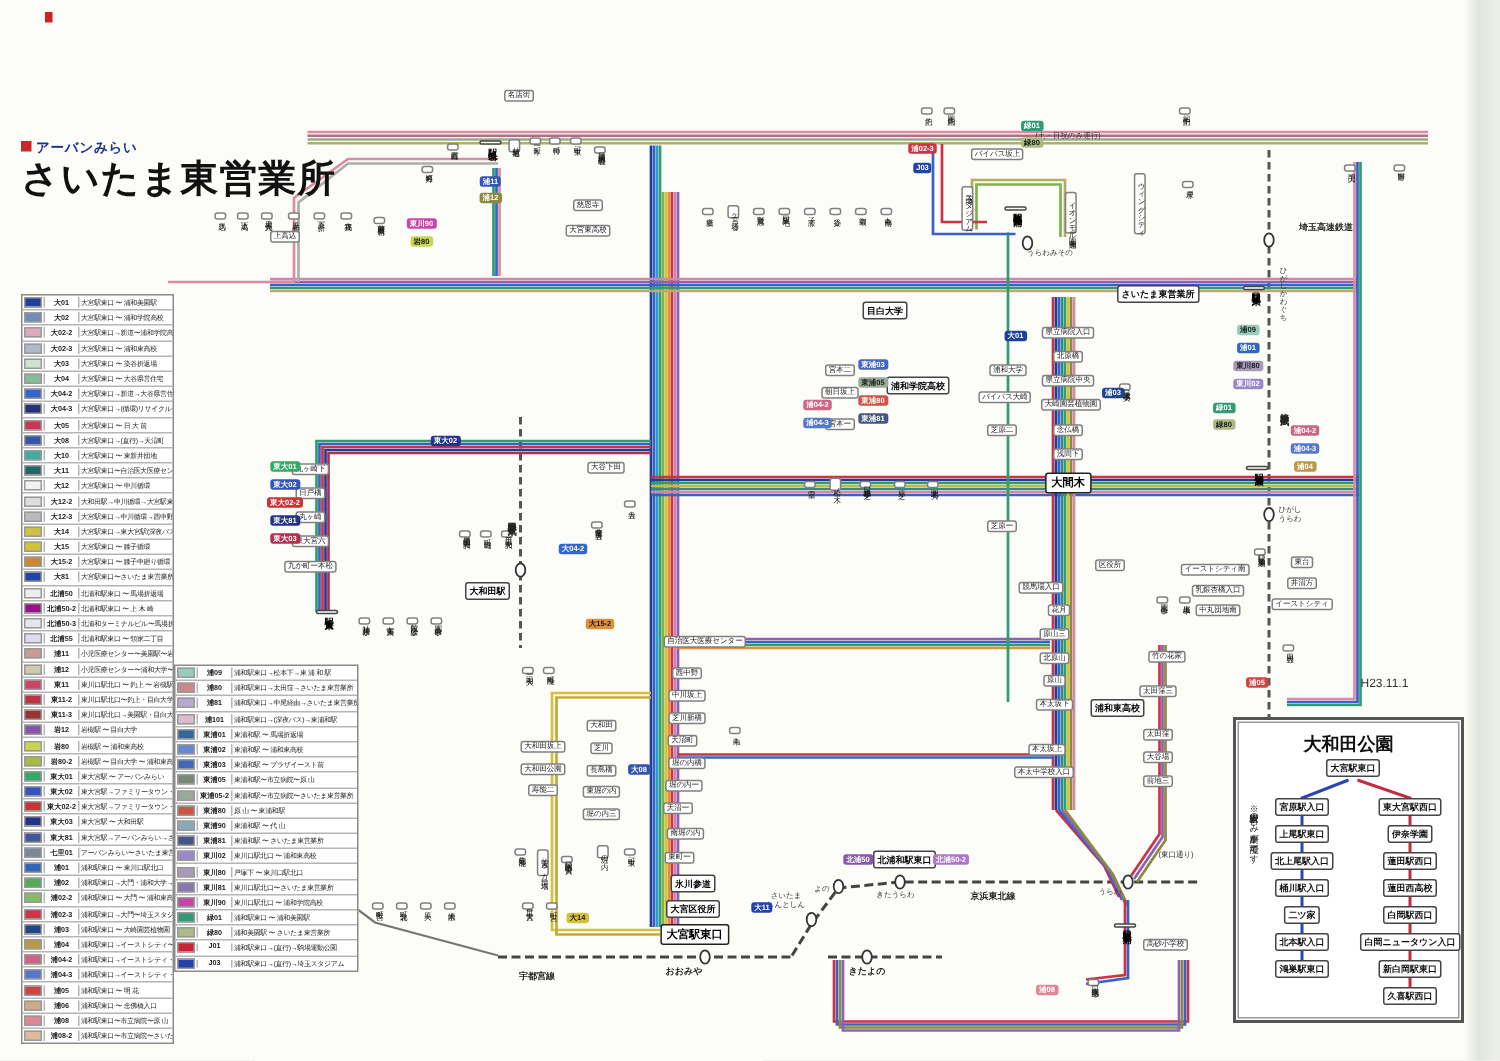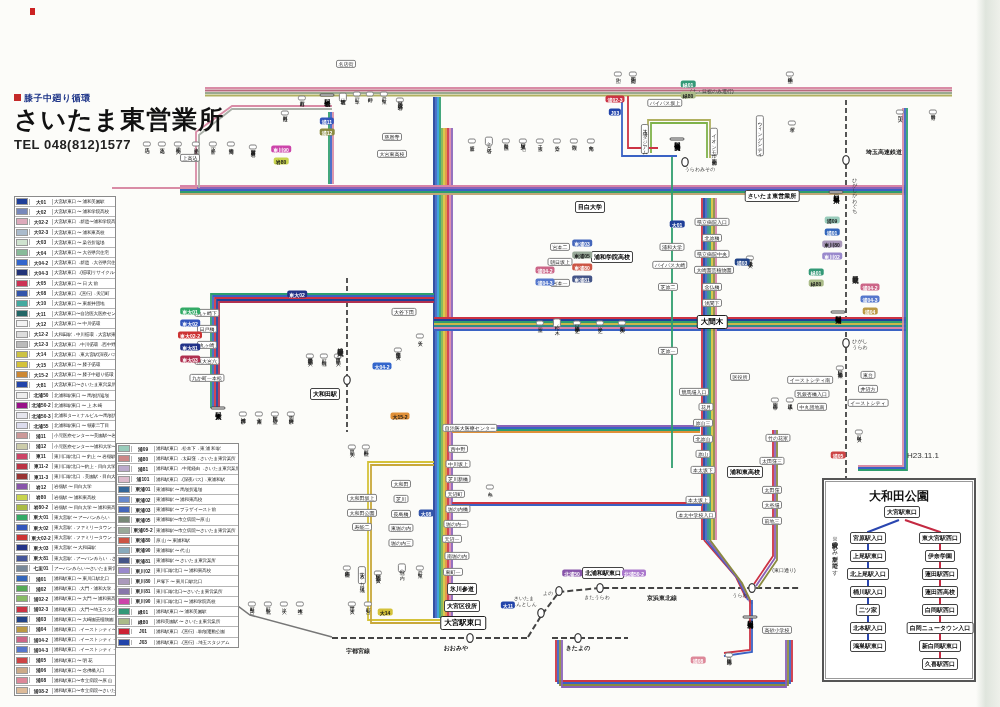--- a/index.html
+++ b/index.html
@@ -348,23 +348,22 @@
       <div class="badge" style="left: 572px; top: 573px; background: rgb(136, 85, 170);">北浦50</div>
       <div class="badge" style="left: 634px; top: 573px; background: rgb(170, 119, 204);">北浦50-2</div>
       <div class="badge" style="left: 838px; top: 455px; background: rgb(204, 68, 68);">浦05</div>
       <div class="badge" style="left: 698px; top: 660px; background: rgb(221, 136, 153);">浦08</div>
     </div>
 
   <div id="red-dot"></div>
   <div id="scan-band"></div>
 
   <div id="title-block">
-    <div class="brand">膝子中廻り循環</div>
+    <div class="brand">アーバンみらい</div>
     <div class="t1">さいたま東営業所</div>
-    <div class="tel">TEL 048(812)1577</div>
   </div>
 
   <div id="legend-left" class="legend-col">
       <div class="lrow">
         <span class="lsw" style="background: rgb(31, 63, 153);"></span>
         <span class="lcode">大01</span>
         <span class="ldesc">大宮駅東口 〜 浦和美園駅</span>
       </div>
       <div class="lrow">
         <span class="lsw" style="background: rgb(119, 136, 187);"></span>

